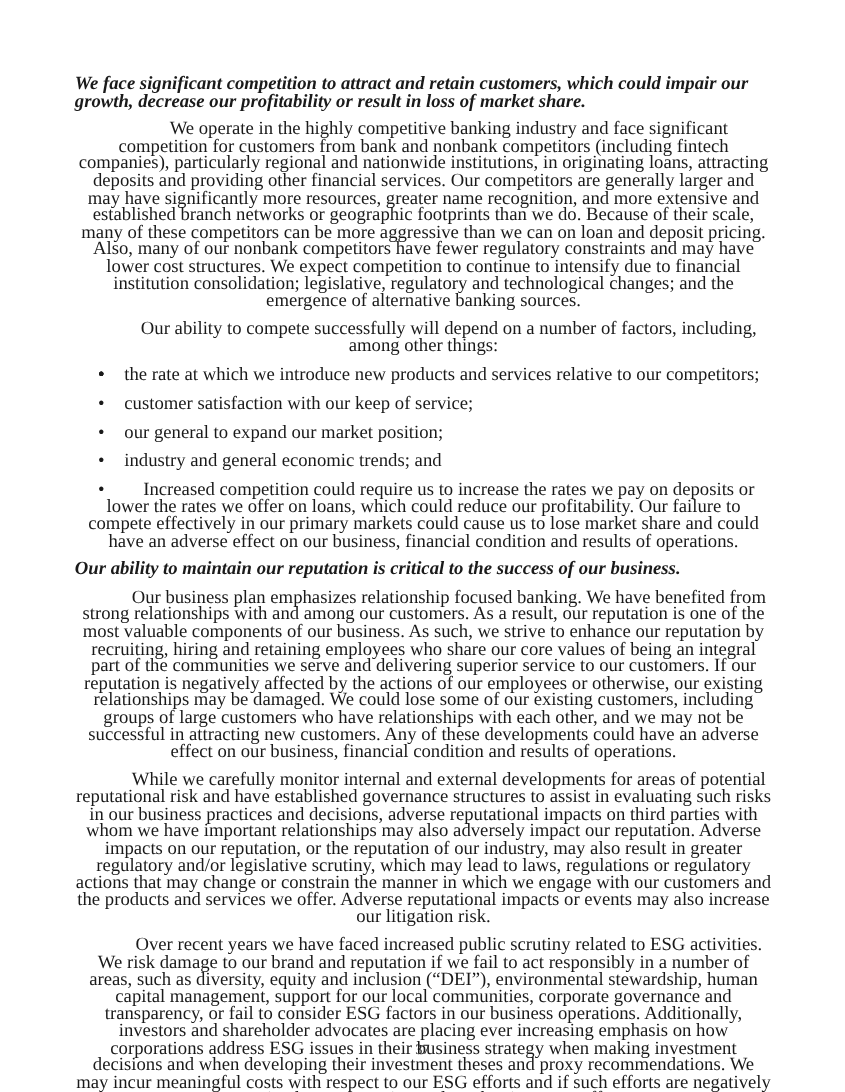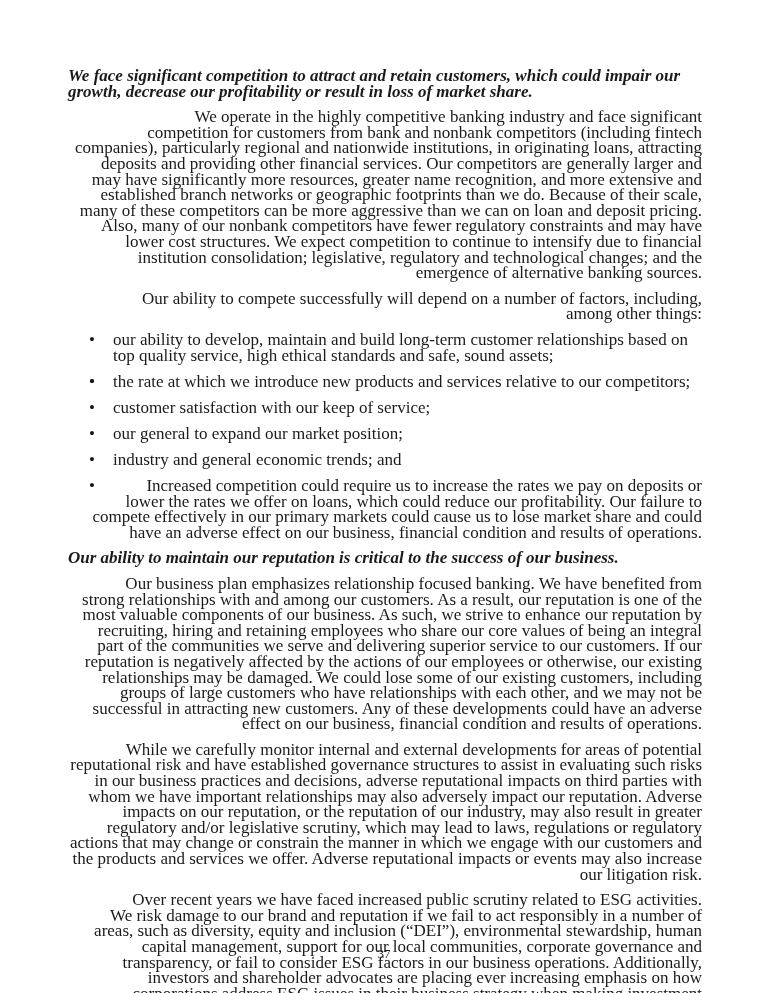--- a/index.html
+++ b/index.html
@@ -1,35 +1,35 @@
 <!DOCTYPE html>
 <html><head>
 <meta charset="utf-8">
 <style>
   html, body { margin:0; padding:0; background:#ffffff; }
   body { width:768px; height:993px; position:relative; overflow:hidden;
          font-family:"Liberation Serif", "DejaVu Serif", serif; color:#1a1a1a; }
   .page { position:absolute; left:68px; top:68px; width:634px; font-size:17px; line-height:15.6px; }
   .heading { font-weight:bold; font-style:italic; margin:0 0 10px 0; }
-  p.para { margin:0 0 10px 0; text-indent:46px; text-align:right; }
+  p.para { margin:0 0 10px 0; text-indent:46px; text-align:center; }
   ul.bullets { list-style:none; margin:0 0 0 0; padding:0; }
   ul.bullets li { position:relative; padding-left:45px; margin:0 0 10.5px 0; }
   ul.bullets li .bullet { position:absolute; left:21px; top:0; }
   .page-number { position:absolute; top:946px; left:0; width:768px; text-align:center; font-size:13px; }
 </style>
 </head>
 <body>
 
 <div class="page">
   <section>
     <p class="heading">We face significant competition to attract and retain customers, which could impair our growth, decrease our profitability or result in loss of market share.</p>
     <p class="para">We operate in the highly competitive banking industry and face significant competition for customers from bank and nonbank competitors (including fintech companies), particularly regional and nationwide institutions, in originating loans, attracting deposits and providing other financial services. Our competitors are generally larger and may have significantly more resources, greater name recognition, and more extensive and established branch networks or geographic footprints than we do. Because of their scale, many of these competitors can be more aggressive than we can on loan and deposit pricing. Also, many of our nonbank competitors have fewer regulatory constraints and may have lower cost structures. We expect competition to continue to intensify due to financial institution consolidation; legislative, regulatory and technological changes; and the emergence of alternative banking sources.</p>
     <p class="para">Our ability to compete successfully will depend on a number of factors, including, among other things:</p>
     <ul class="bullets">
-      <li><span class="bullet">•</span><span>our ability to develop, maintain and build long-term customer relationships based on top quality service, high ethical standards and safe, sound assets;</span></li>
+      <li><span class="bullet">•</span></li>
       <li><span class="bullet">•</span></li>
       <li><span class="bullet">•</span><span>the rate at which we introduce new products and services relative to our competitors;</span></li>
       <li><span class="bullet">•</span><span>customer satisfaction with our keep of service;</span></li>
       <li><span class="bullet">•</span><span>our general to expand our market position;</span></li>
       <li><span class="bullet">•</span><span>industry and general economic trends; and</span></li>
       <li><span class="bullet">•</span></li>
     </ul>
     <p class="para">Increased competition could require us to increase the rates we pay on deposits or lower the rates we offer on loans, which could reduce our profitability. Our failure to compete effectively in our primary markets could cause us to lose market share and could have an adverse effect on our business, financial condition and results of operations.</p>
   </section>
 

